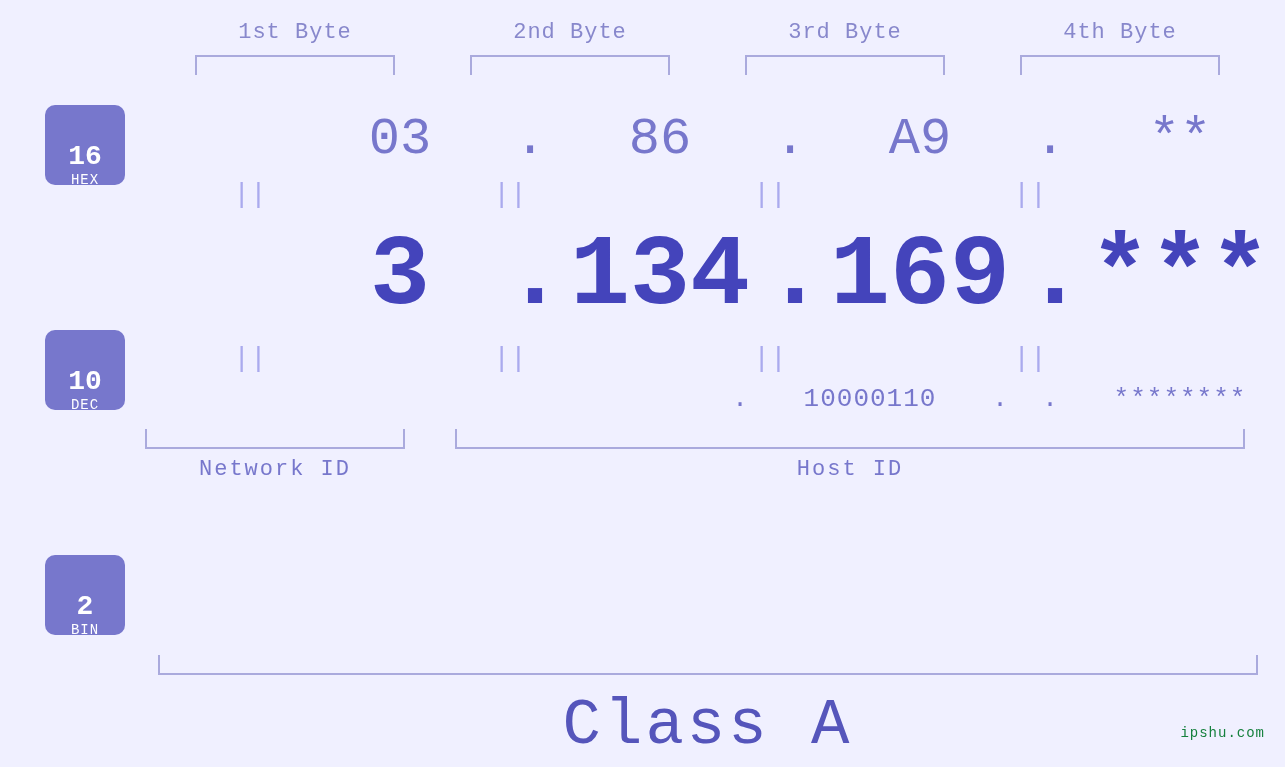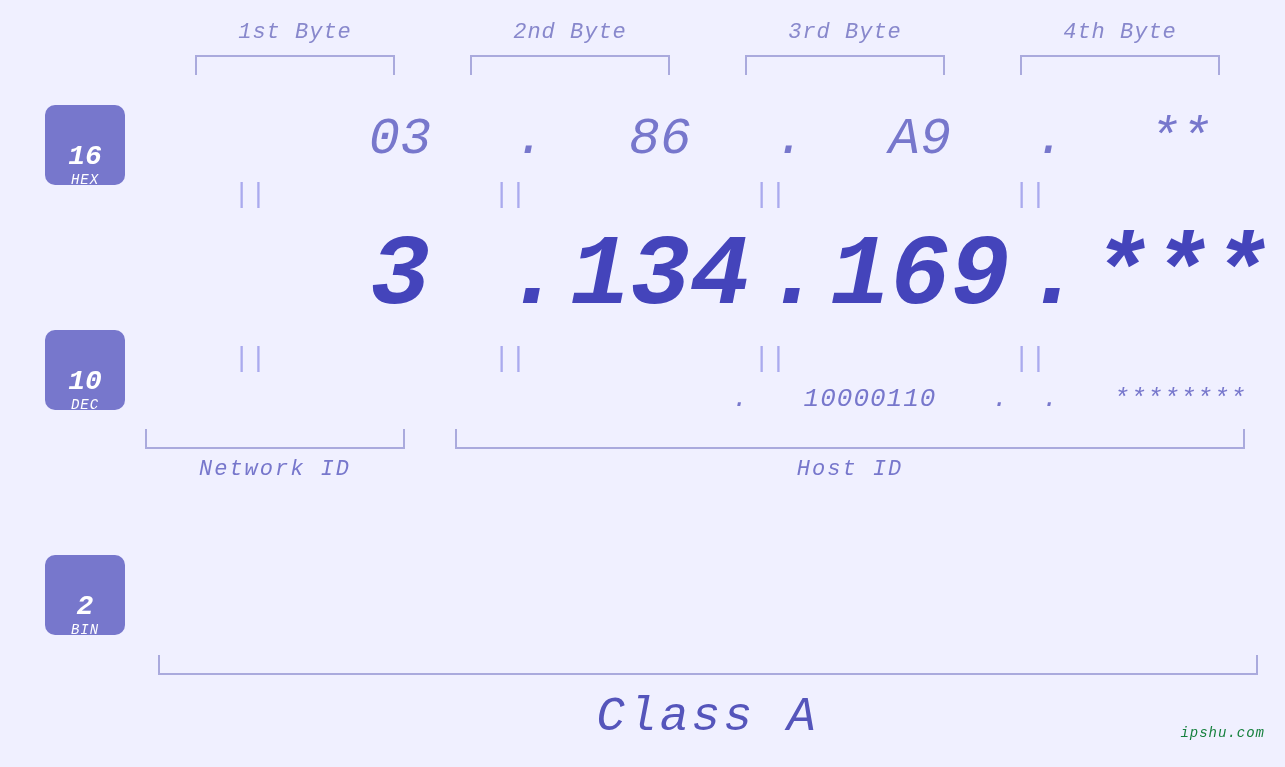--- a/index.html
+++ b/index.html
@@ -14,21 +14,20 @@
     }
 
     .container {
       width: 1285px;
       height: 767px;
       position: relative;
       display: flex;
       flex-direction: column;
       align-items: center;
       padding-top: 20px;
-      font-style: italic;
     }
 
     
     .byte-labels {
       display: flex;
       width: 1100px;
       margin-left: 130px;
       justify-content: space-around;
       margin-bottom: 10px;
     }
@@ -255,21 +254,21 @@
 
     .class-label-row {
       width: 1100px;
       margin-left: 130px;
       text-align: center;
       margin-top: 15px;
     }
 
     .class-label {
       color: #5555bb;
-      font-size: 48px;
+      font-size: 64px;
       letter-spacing: 3px;
     }
 
     
     .watermark {
       position: absolute;
       bottom: 26px;
       right: 20px;
       color: #15803d;
       font-size: 14px;

